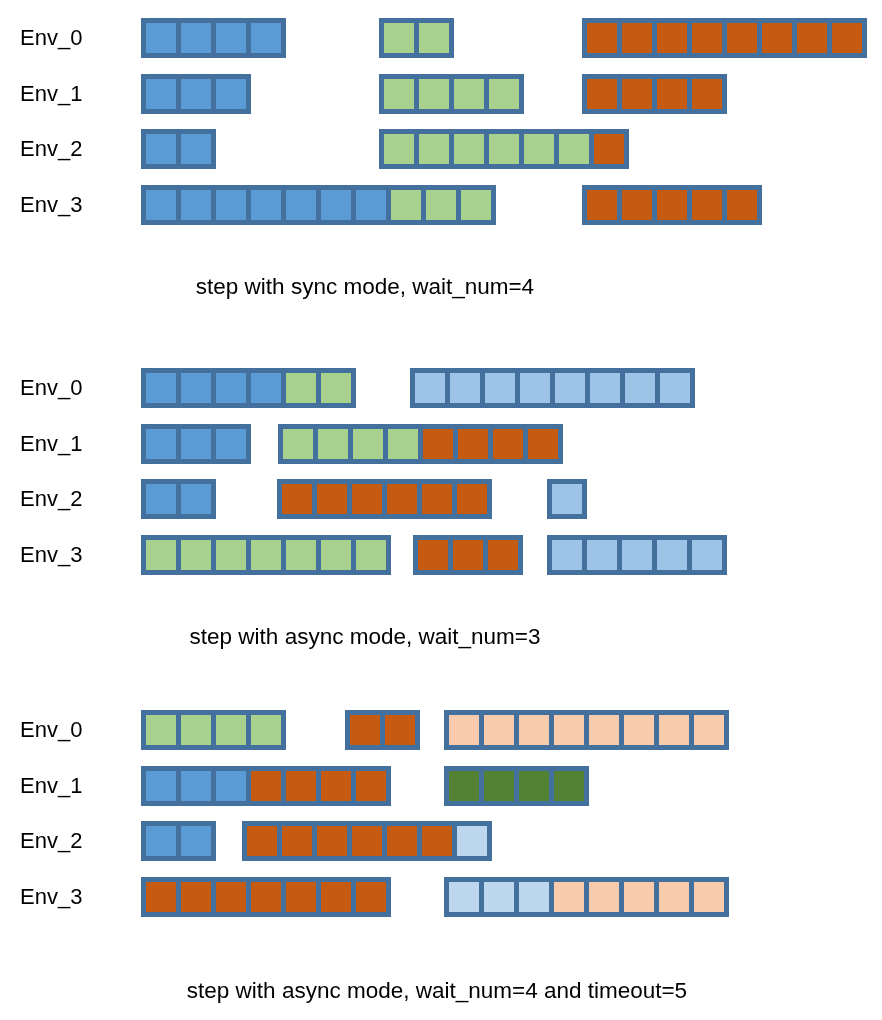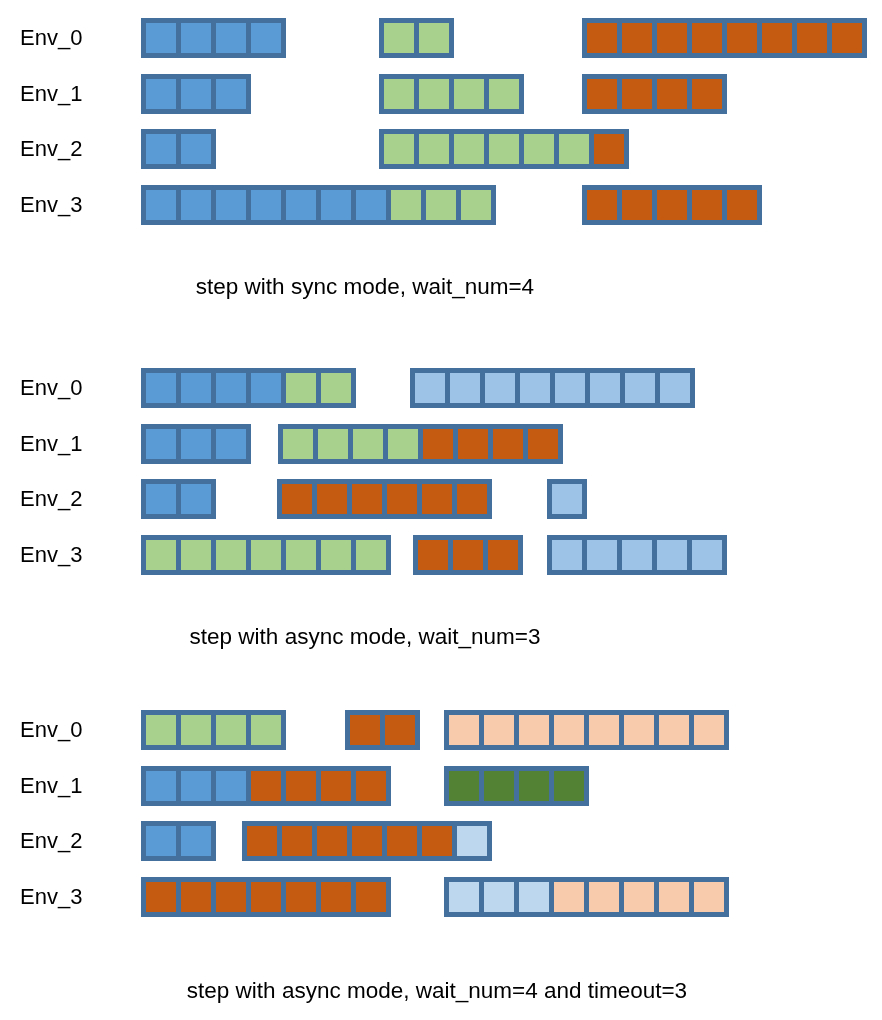--- a/index.html
+++ b/index.html
@@ -43,21 +43,21 @@
   #cap0{left:-35px;top:274px;}
   #cap1{left:-35px;top:624px;}
   #cap2{left:37px;top:978px;}
 </style>
 </head>
 <body>
 
 <div id="canvas">
   <div class="caption" id="cap0">step with sync mode, wait_num=4</div>
   <div class="caption" id="cap1">step with async mode, wait_num=3</div>
-  <div class="caption" id="cap2">step with async mode, wait_num=4 and timeout=3</div>
+  <div class="caption" id="cap2">step with async mode, wait_num=4 and timeout=5</div>
 <div>
       <div class="env-label" style="top: 18px;">Env_0</div>
       <div class="bar" style="left: 141px; top: 18px; background: rgb(68, 112, 157);">
         <div class="cell" style="background: rgb(91, 155, 213);"></div>
         <div class="cell" style="background: rgb(91, 155, 213);"></div>
         <div class="cell" style="background: rgb(91, 155, 213);"></div>
         <div class="cell" style="background: rgb(91, 155, 213);"></div>
       </div>
       <div class="bar" style="left: 379px; top: 18px; background: rgb(68, 112, 157);">
         <div class="cell" style="background: rgb(169, 209, 142);"></div>

